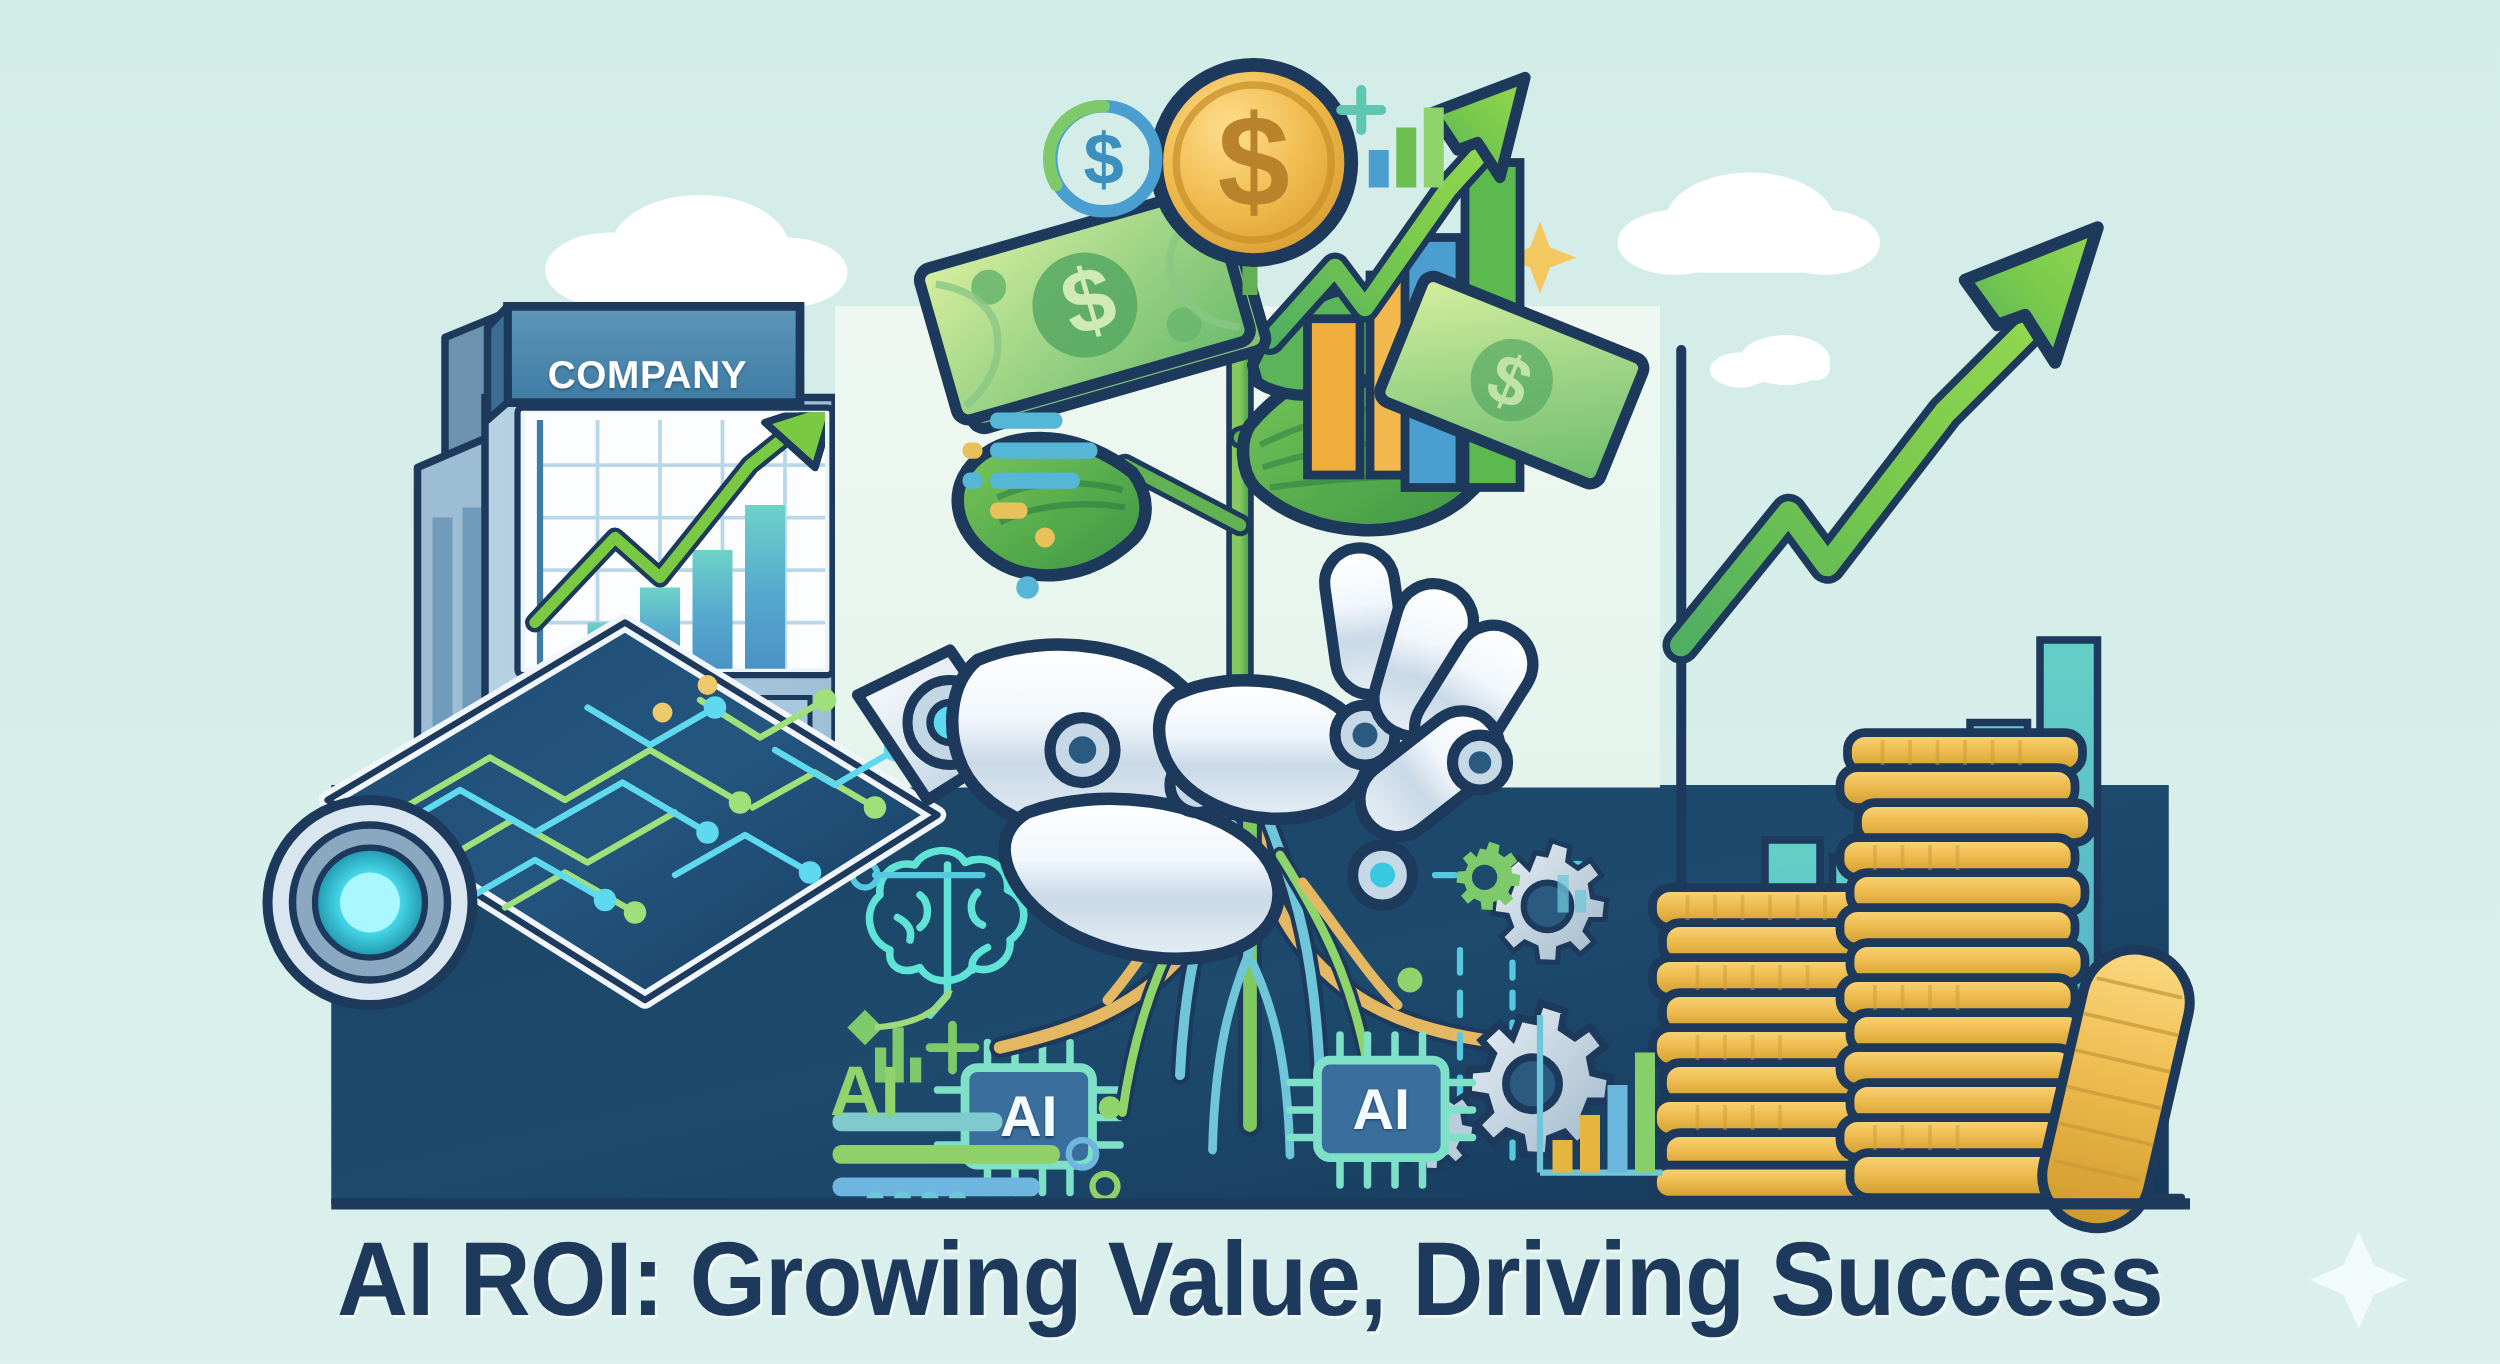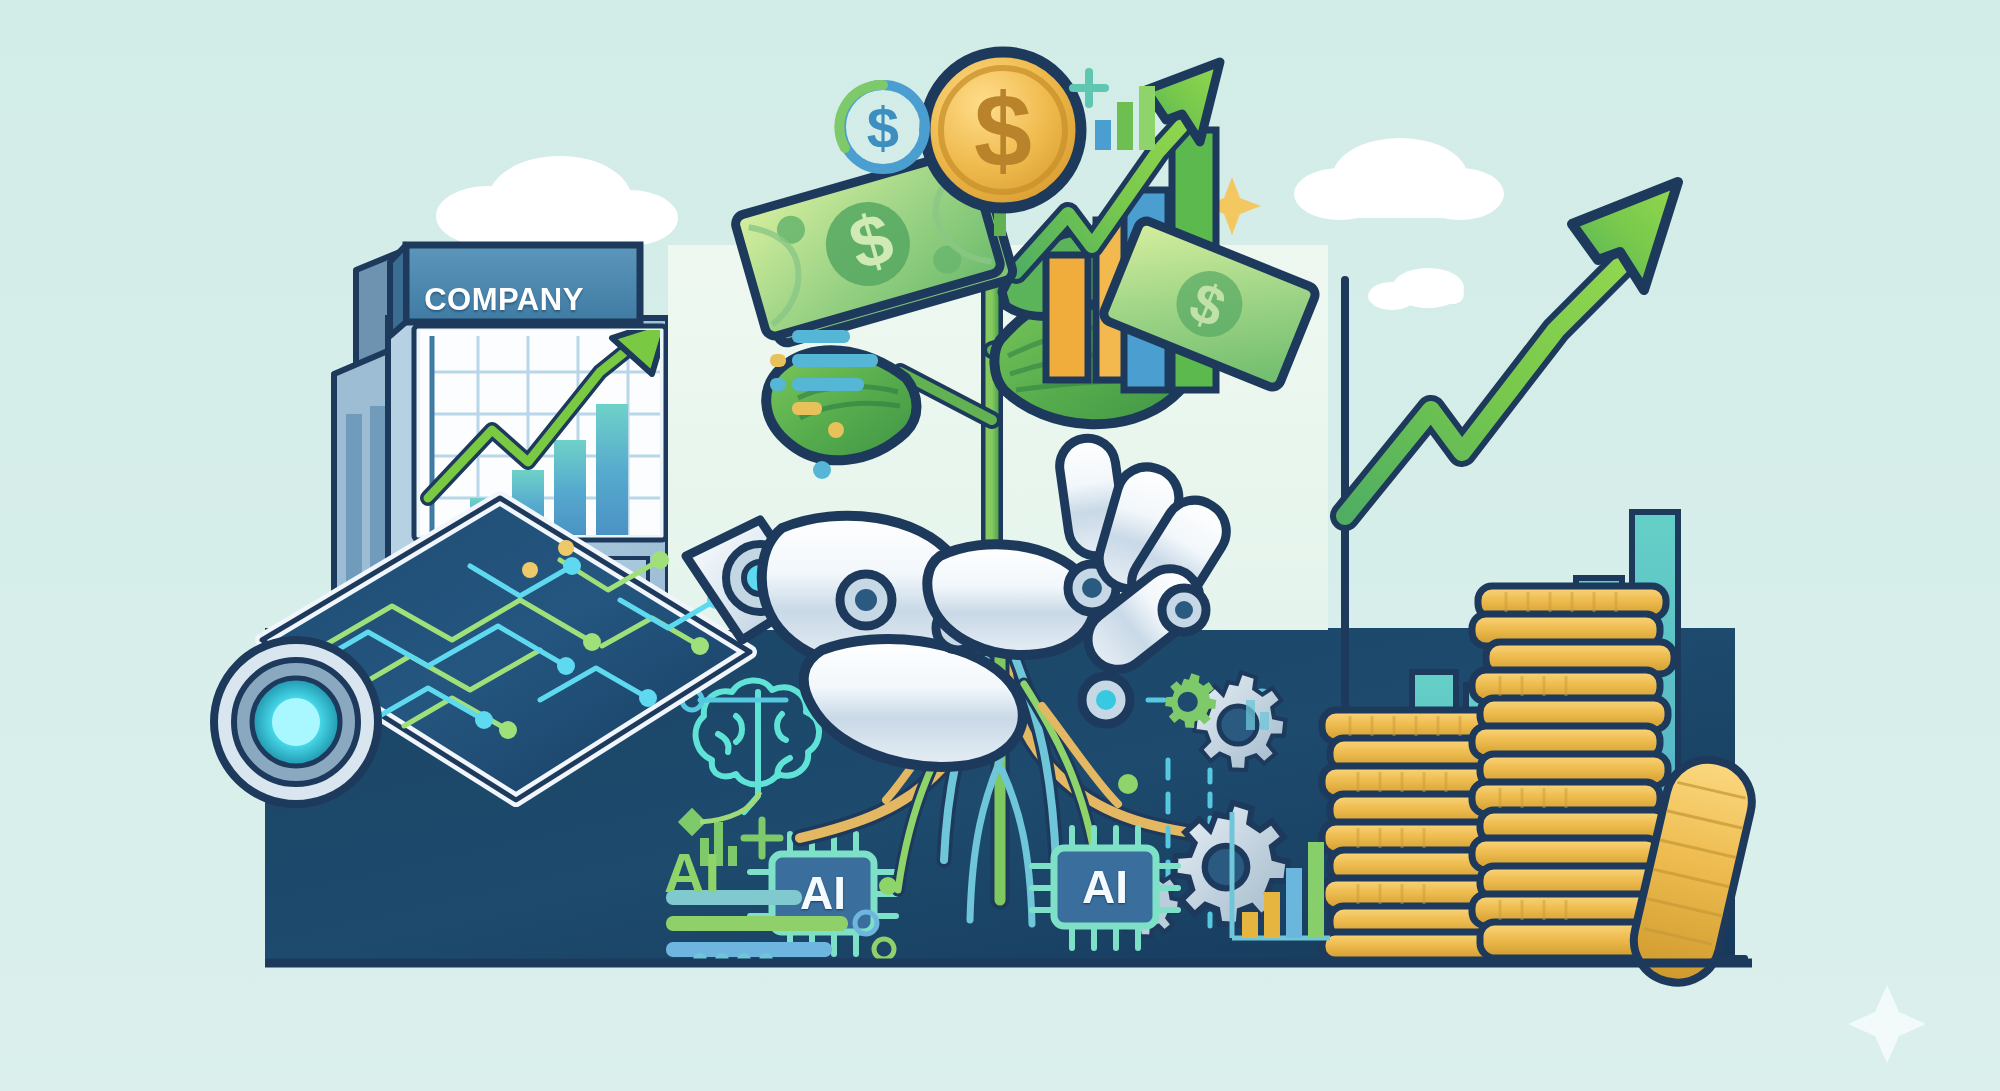--- a/index.html
+++ b/index.html
@@ -18,21 +18,21 @@
     font-weight:bold;
     font-size:84px;
     letter-spacing:-1px;
     color:#1d3a5c;
     transform:scaleX(0.94);
     text-shadow:2px 2px 0 rgba(255,255,255,.55);
     white-space:nowrap;
   }
   .company-label{
     position:absolute;
-    left:406px;top:278px;width:196px;height:44px;
+    left:420px;top:278px;width:196px;height:44px;
     display:flex;align-items:center;justify-content:center;
     font-family:"Liberation Sans",sans-serif;
     font-weight:bold;font-size:31px;color:#ffffff;
     letter-spacing:.5px;
     text-shadow:0 2px 2px rgba(20,50,80,.45);
     pointer-events:none;
   }
   .ai-text{
     position:absolute;
     font-family:"Liberation Sans",sans-serif;
@@ -702,14 +702,17 @@
   <div class="ai-chip-label" style="left:1054px;top:848px;width:102px;height:78px;font-size:46px;">AI</div>
 
   <div class="money-glyph" style="left:957px;top:64px;width:92px;height:132px;display:flex;align-items:center;justify-content:center;font-size:104px;color:#b8832a;">$</div>
 
   <div class="money-glyph" style="left:838px;top:195px;width:66px;height:92px;display:flex;align-items:center;justify-content:center;font-size:72px;color:#cfeab4;transform:rotate(-16deg);">$</div>
 
   <div class="money-glyph" style="left:1178px;top:264px;width:60px;height:80px;display:flex;align-items:center;justify-content:center;font-size:56px;color:#cfeab4;transform:rotate(22deg);opacity:.85;">$</div>
 
   <div class="money-glyph" style="left:855px;top:84px;width:56px;height:86px;display:flex;align-items:center;justify-content:center;font-size:58px;color:#3d8fbf;">$</div>
 
+  <div class="title-wrap">
+    <div class="title-text">AI ROI: Growing Value, Driving Success</div>
+  </div>
 
 </div>
 
 </body></html>

